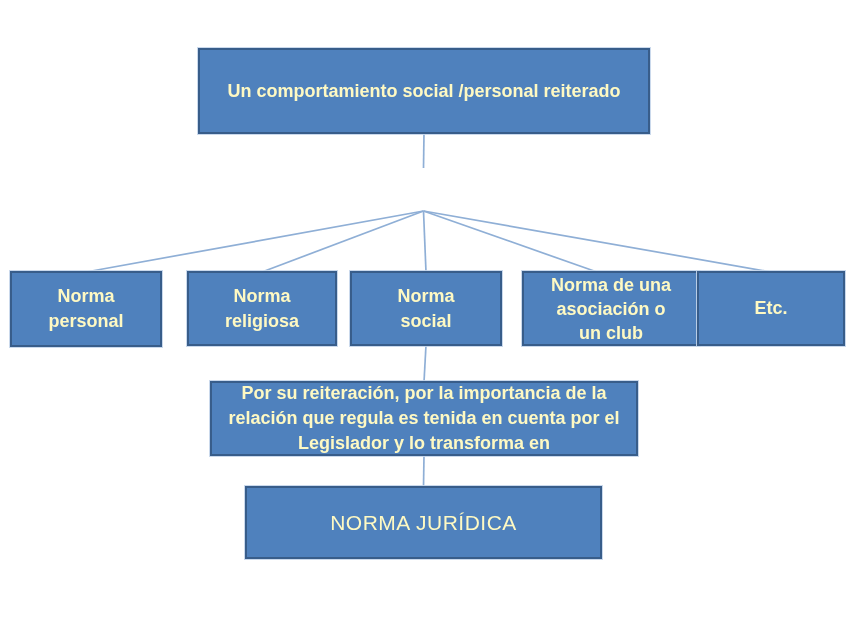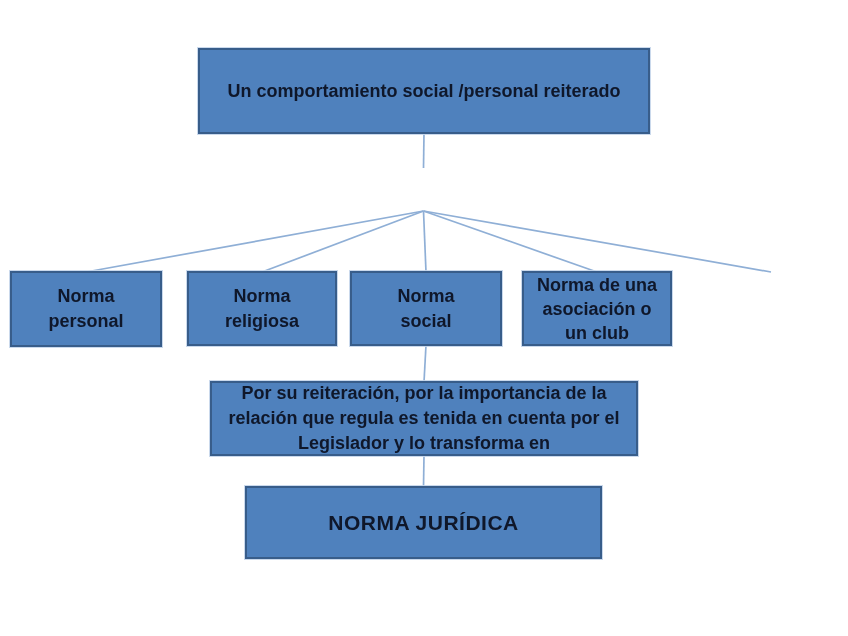--- a/index.html
+++ b/index.html
@@ -26,41 +26,41 @@
   .node {
     position: absolute;
     box-sizing: border-box;
     background: #4f81bd;
     border: 2px solid #385d8a;
     box-shadow: 0 0 0 1px rgba(196,213,234,0.9);
     display: flex;
     align-items: center;
     justify-content: center;
     text-align: center;
-    color: #0f172a;
+    color: #fef9c3;
   }
   .node .label {
     white-space: pre-line;
     font-weight: bold;
     font-size: 18px;
     line-height: 25px;
     padding: 0 6px;
   }
   #node-top        { left: 198px; top:  48px; width: 452px; height: 86px; }
   #node-comportamiento { left: 242px; top: 167px; width: 363px; height: 45px; }
   #node-personal   { left:  10px; top: 271px; width: 152px; height: 76px; }
   #node-religiosa  { left: 187px; top: 271px; width: 150px; height: 75px; }
   #node-social     { left: 350px; top: 271px; width: 152px; height: 75px; }
-  #node-asociacion { left: 522px; top: 271px; width: 150px; height: 75px; }
+  #node-asociacion { left: 522px; top: 271px; width: 178px; height: 75px; }
   #node-etc        { left: 697px; top: 271px; width: 148px; height: 75px; }
   #node-reiteracion { left: 210px; top: 381px; width: 428px; height: 75px; justify-content: center; }
   #node-juridica   { left: 245px; top: 486px; width: 357px; height: 73px; }
   #node-asociacion .label { line-height: 24px; }
   #node-juridica .label {
-    font-weight: bold;
+    font-weight: normal;
     font-size: 21px;
     letter-spacing: 0.5px;
   }
 </style>
 </head>
 <body>
 
 <div class="canvas" id="canvas">
   <svg id="connector-svg">
       <line x1="424" y1="133" x2="423.5" y2="168" stroke="#8fafd6" stroke-width="1.7"></line>
@@ -92,20 +92,23 @@
     <span class="label">Norma
 social</span>
   </div>
 
   <div class="node" id="node-asociacion">
     <span class="label">Norma de una
 asociación o
 un club</span>
   </div>
 
+  <div class="node" id="node-etc">
+    <span class="label">Etc.</span>
+  </div>
 
   <div class="node" id="node-reiteracion">
     <span class="label">Por su reiteración, por la importancia de la
 relación que regula es tenida en cuenta por el
 Legislador y lo transforma en</span>
   </div>
 
   <div class="node" id="node-juridica">
     <span class="label">NORMA JURÍDICA</span>
   </div>

